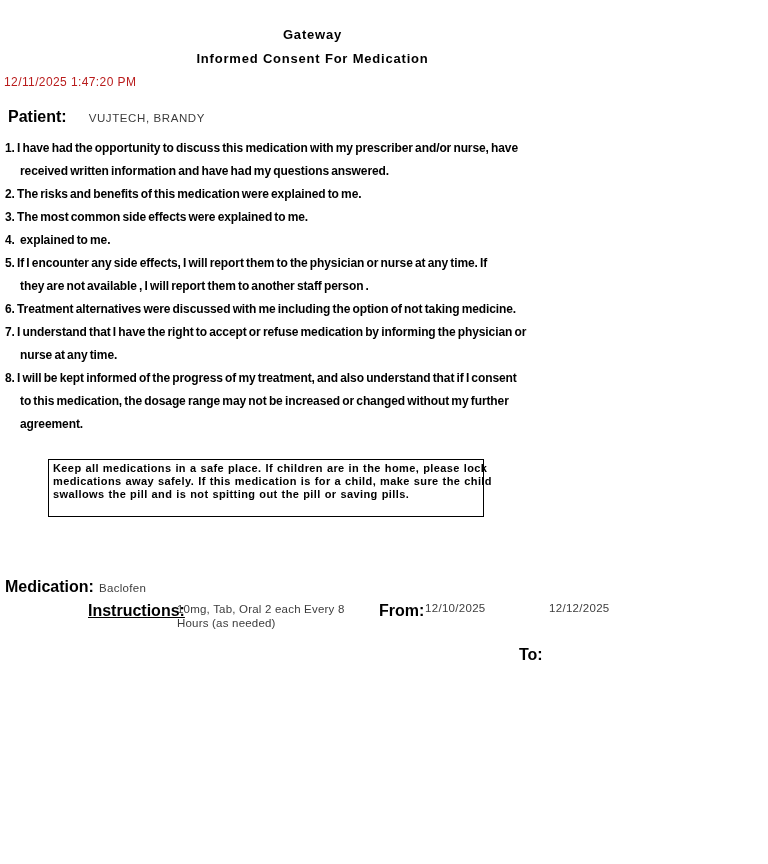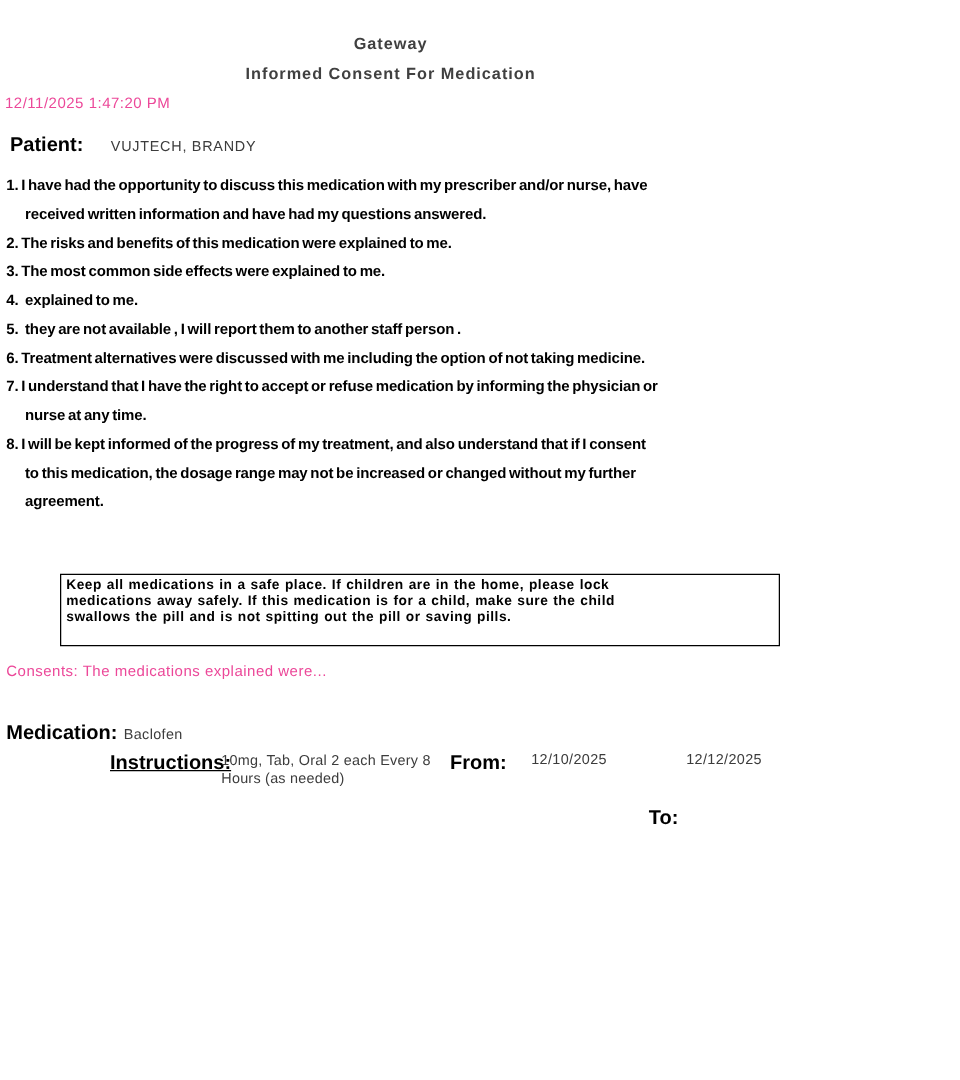--- a/index.html
+++ b/index.html
@@ -16,28 +16,28 @@
     background: #ffffff;
     color: #000;
   }
   .doc-title {
     position: absolute;
     left: 0; width: 625px;
     text-align: center;
     font-weight: bold;
     font-size: 13px;
     letter-spacing: 0.8px;
-    color: #404040;
+    color: #000000;
     white-space: nowrap;
   }
   #org-title   { top: 27px; }
   #form-title  { top: 51px; }
   .regular-text {
     font-size: 12px;
-    color: #ec4899;
+    color: #b91c1c;
     letter-spacing: 0.4px;
     white-space: nowrap;
   }
   #datetime { position: absolute; top: 75px; left: 4px; }
   #patient-row { position: absolute; top: 108px; left: 8px; white-space: nowrap; }
   .bold-label { font-weight: bold; font-size: 16px; color: #000; }
   #patient-name { margin-left: 22px; font-size: 11.5px; color: #3c3c3c; letter-spacing: 0.6px; }
 
   #consent-list {
     position: absolute;
@@ -52,21 +52,21 @@
     line-height: 23px;
     padding-left: 20px;
     white-space: nowrap;
   }
   .consent-line.first { padding-left: 17px; position: relative; }
   .item-number { position: absolute; left: 5px; }
 
   #safety-box {
     position: absolute;
     top: 459px; left: 48px;
-    width: 576px; height: 58px;
+    width: 436px; height: 58px;
     border: 1px solid #000;
     padding: 2px 4px;
     font-weight: bold;
     font-size: 11px;
     letter-spacing: 0.4px;
     word-spacing: 0.5px;
     color: #000;
   }
   .safety-line { line-height: 13px; white-space: nowrap; }
 
@@ -79,21 +79,21 @@
   #instructions-label { position: absolute; top: 602px; left: 88px; text-decoration: underline; }
   #instructions-value {
     position: absolute; top: 602px; left: 177px;
     width: 192px;
     font-size: 11.5px;
     line-height: 14px;
     color: #3c3c3c;
     letter-spacing: 0.2px;
     white-space: normal;
   }
-  #from-label { position: absolute; top: 602px; left: 360px; }
+  #from-label { position: absolute; top: 602px; left: 379px; }
   #from-date  { position: absolute; top: 602px; left: 425px; font-size: 11.5px; color: #3c3c3c; letter-spacing: 0.3px; }
   #to-label   { position: absolute; top: 602px; left: 519px; margin-top: 44px; }
   #to-date    { position: absolute; top: 602px; left: 549px; font-size: 11.5px; color: #3c3c3c; letter-spacing: 0.3px; }
 </style>
 </head>
 <body>
 
 <div class="page">
 
   <div class="doc-title" id="org-title">Gateway</div>
@@ -115,21 +115,21 @@
         <div class="consent-line first"><span class="item-number">2.</span><span>The risks and benefits of this medication were explained to me.</span></div>
       </div>
       <div class="consent-item">
         <div class="consent-line first"><span class="item-number">3.</span><span>The most common side effects were explained to me.</span></div>
       </div>
       <div class="consent-item">
         <div class="consent-line first"><span class="item-number">4.</span></div>
         <div class="consent-line"><span>explained to me.</span></div>
       </div>
       <div class="consent-item">
-        <div class="consent-line first"><span class="item-number">5.</span></div>
+        <div class="consent-line first"><span class="item-number">5.</span><span>If I encounter any side effects, I will report them to the physician or nurse at any time. If</span></div>
         <div class="consent-line"><span>they are not available , I will report them to another staff person .</span></div>
       </div>
       <div class="consent-item">
         <div class="consent-line first"><span class="item-number">6.</span><span>Treatment alternatives were discussed with me including the option of not taking medicine.</span></div>
       </div>
       <div class="consent-item">
         <div class="consent-line first"><span class="item-number">7.</span><span>I understand that I have the right to accept or refuse medication by informing the physician or</span></div>
         <div class="consent-line"><span>nurse at any time.</span></div>
       </div>
       <div class="consent-item">
@@ -138,21 +138,20 @@
         <div class="consent-line"><span>agreement.</span></div>
       </div>
     </div>
 
   <div id="safety-box">
     <div class="safety-line">Keep all medications in a safe place. If children are in the home, please lock</div>
     <div class="safety-line">medications away safely. If this medication is for a child, make sure the child</div>
     <div class="safety-line">swallows the pill and is not spitting out the pill or saving pills.</div>
   </div>
 
-  <div class="regular-text" id="consents-line">Consents: The medications explained were...</div>
 
   <div id="medication-row">
     <span class="bold-label" id="medication-label">Medication:</span><span id="medication-name">Baclofen</span>
   </div>
 
   <div class="bold-label" id="instructions-label">Instructions:</div>
 
   <div id="instructions-value">10mg, Tab, Oral 2 each Every 8 Hours (as needed)</div>
 
   <div class="bold-label" id="from-label">From:</div>

